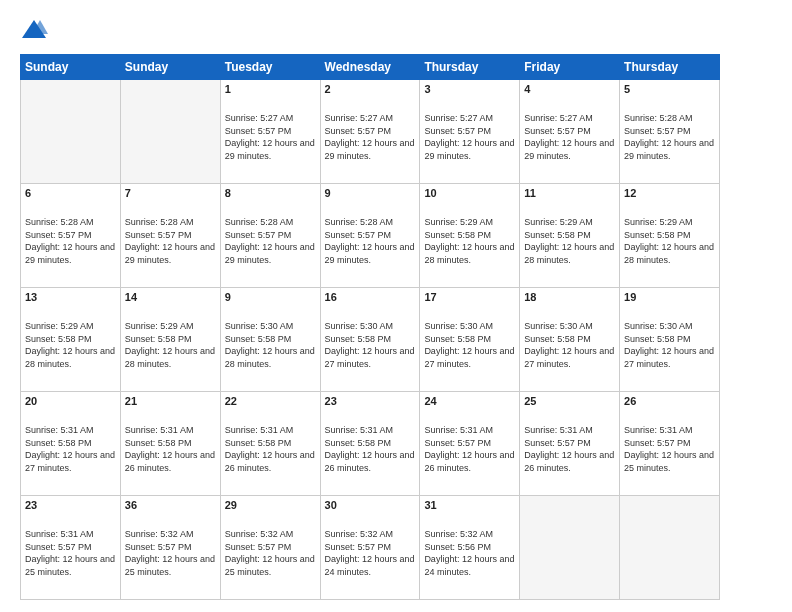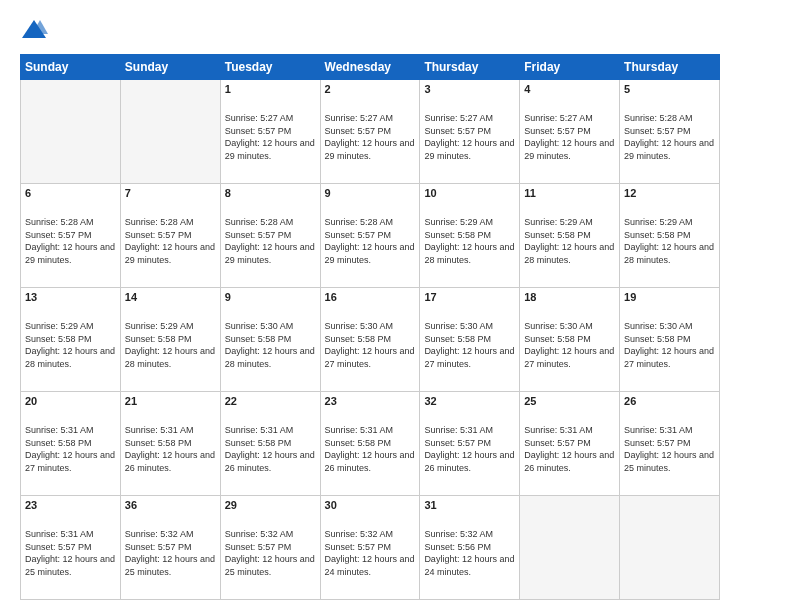--- a/index.html
+++ b/index.html
@@ -277,21 +277,21 @@
 Sunset: 5:58 PM
 Daylight: 12 hours and 26 minutes.</div>
           </td>
           <td>
             <span class="day-num">23</span>
             <div class="cell-info" style="white-space: pre-line;">Sunrise: 5:31 AM
 Sunset: 5:58 PM
 Daylight: 12 hours and 26 minutes.</div>
           </td>
           <td>
-            <span class="day-num">32</span>
+            <span class="day-num">24</span>
             <div class="cell-info" style="white-space: pre-line;">Sunrise: 5:31 AM
 Sunset: 5:57 PM
 Daylight: 12 hours and 26 minutes.</div>
           </td>
           <td>
             <span class="day-num">25</span>
             <div class="cell-info" style="white-space: pre-line;">Sunrise: 5:31 AM
 Sunset: 5:57 PM
 Daylight: 12 hours and 26 minutes.</div>
           </td>

